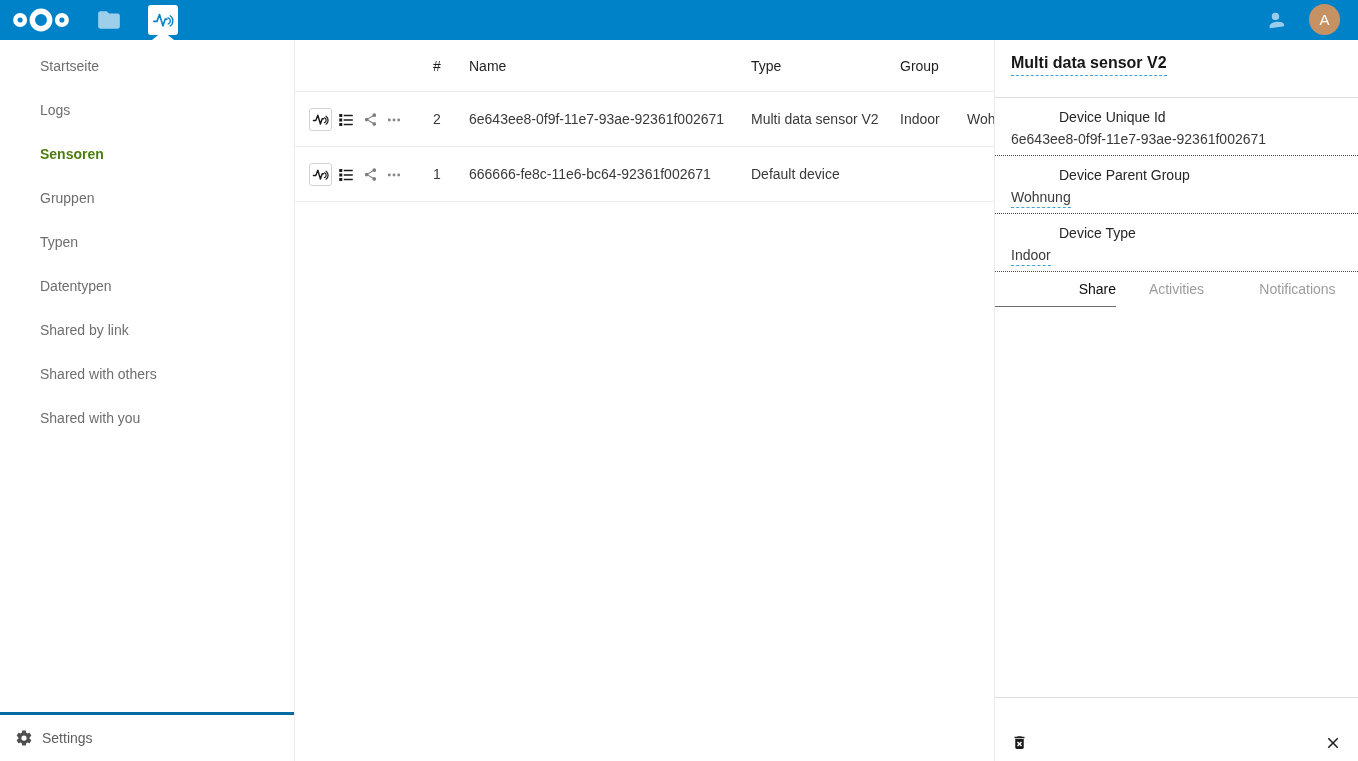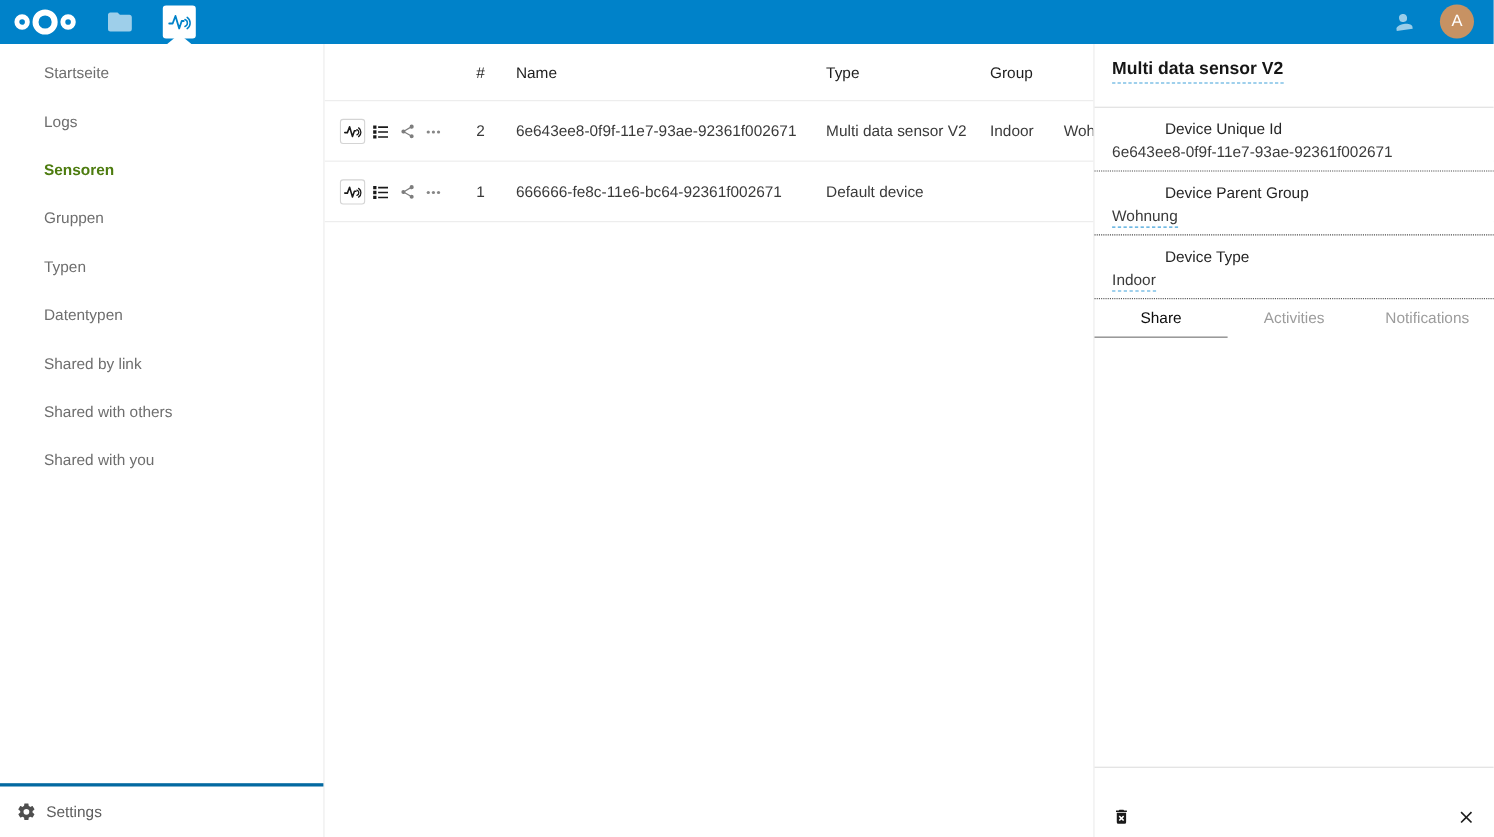--- a/index.html
+++ b/index.html
@@ -17,21 +17,21 @@
   .app-pointer { position:absolute; left:152px; top:31px; width:0; height:0;
                  border-left:11px solid transparent; border-right:11px solid transparent; border-bottom:9px solid #fff; }
   .contacts-btn { position:absolute; left:1257px; top:0; width:38px; height:40px; display:flex; align-items:center; justify-content:center; cursor:pointer; }
   .avatar { position:absolute; left:1309px; top:4px; width:31px; height:31px; border-radius:50%;
             color:#fff; font-size:15px; display:flex; align-items:center; justify-content:center; cursor:pointer; }
 
   
   .sidebar { position:absolute; left:0; top:40px; width:295px; bottom:0; background:#fff;
              border-right:1px solid #ebebeb; z-index:10; }
   .nav { list-style:none; padding-top:4px; }
-  .nav li { height:44px; line-height:44px; font-size:14px; color:#6e6e6e; cursor:pointer; white-space:nowrap;margin-left:40px; }
+  .nav li { height:44px; line-height:44px; padding-left:40px; font-size:14px; color:#6e6e6e; cursor:pointer; white-space:nowrap; }
   .nav li.active { color:#4d7c0f; font-weight:bold; }
   .settings-row { position:absolute; left:0; right:0; bottom:0; height:49px; border-top:3px solid #0369a1;
                   display:flex; align-items:center; padding-left:15px; cursor:pointer; }
   .settings-row .label { font-size:14px; color:#5e5e5e; margin-left:9px; }
 
   
   .main { position:absolute; left:295px; top:40px; right:0; bottom:0; background:#fff; z-index:1; }
   .thead { position:relative; height:52px; border-bottom:1px solid #ebebeb; }
   .thead span { position:absolute; top:0; line-height:52px; font-size:14px; color:#1f1f1f; white-space:nowrap; }
   .trow { position:relative; height:55px; border-bottom:1px solid #ebebeb; }
@@ -55,21 +55,21 @@
   .panel-head { height:57px; padding:14px 16px 0; }
   .panel-title { display:inline-block; font-size:16px; font-weight:bold; color:#161616;
                  padding-bottom:3px; border-bottom:1px dashed #41a2da; cursor:pointer; white-space:nowrap; }
   .panel-sep { border-top:1px solid #dedede; }
   .field { height:58px; padding:11px 16px 0; border-bottom:1px dotted #4a4a4a; }
   .field .flabel { font-size:14px; color:#262626; margin-bottom:5px; white-space:nowrap;margin-left:48px; }
   .field .fvalue { display:inline-block; font-size:14px; color:#3a3a3a; white-space:nowrap; }
   .field .fvalue.editable { border-bottom:1px dashed #41a2da; padding-bottom:2px; cursor:pointer; }
   .tabs { display:flex; height:35px; }
   .tab { flex:1; text-align:center; line-height:34px; font-size:14px; color:#9c9c9c; cursor:pointer; }
-  .tab.active { color:#0d0d0d; border-bottom:1px solid #6f6f6f; }
+  .tab.active { color:#0d0d0d; border-bottom:1px solid #6f6f6f;text-align:right; }
   .panel-spacer { flex:1; }
   .panel-footer { height:64px; border-top:1px solid #dedede; display:flex; align-items:center;
                   justify-content:space-between; padding:26px 16px 0; }
   .pf-btn { cursor:pointer; display:flex; align-items:center; }
 
   svg { display:block; }
 </style>
 </head>
 <body>
 

